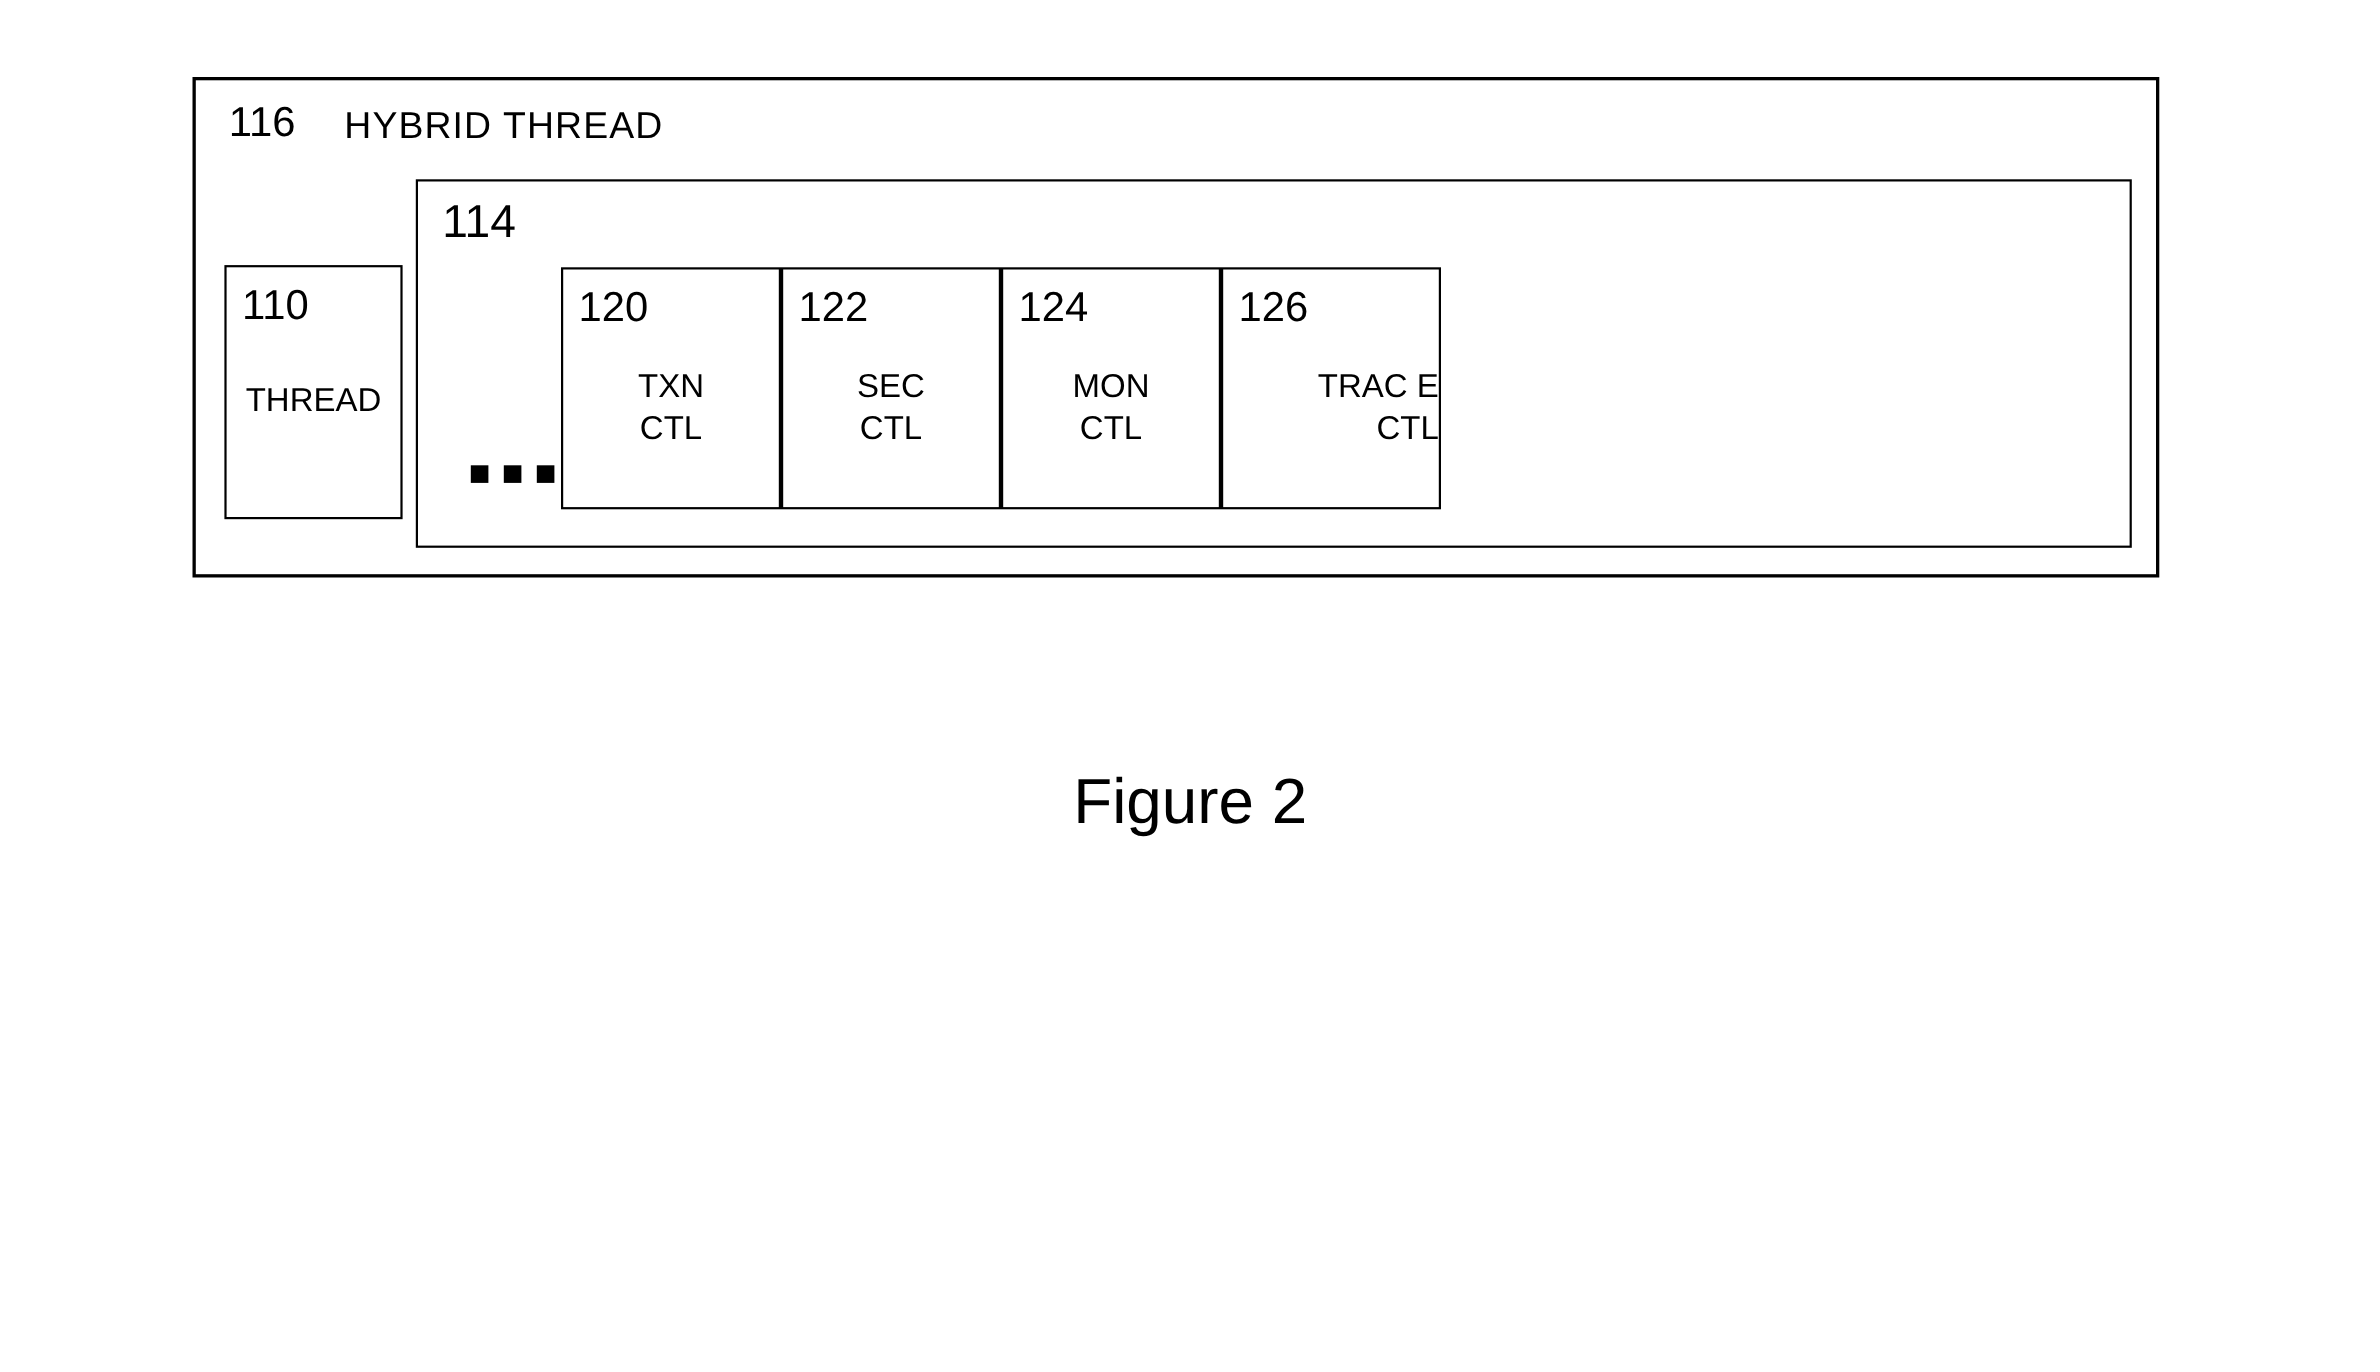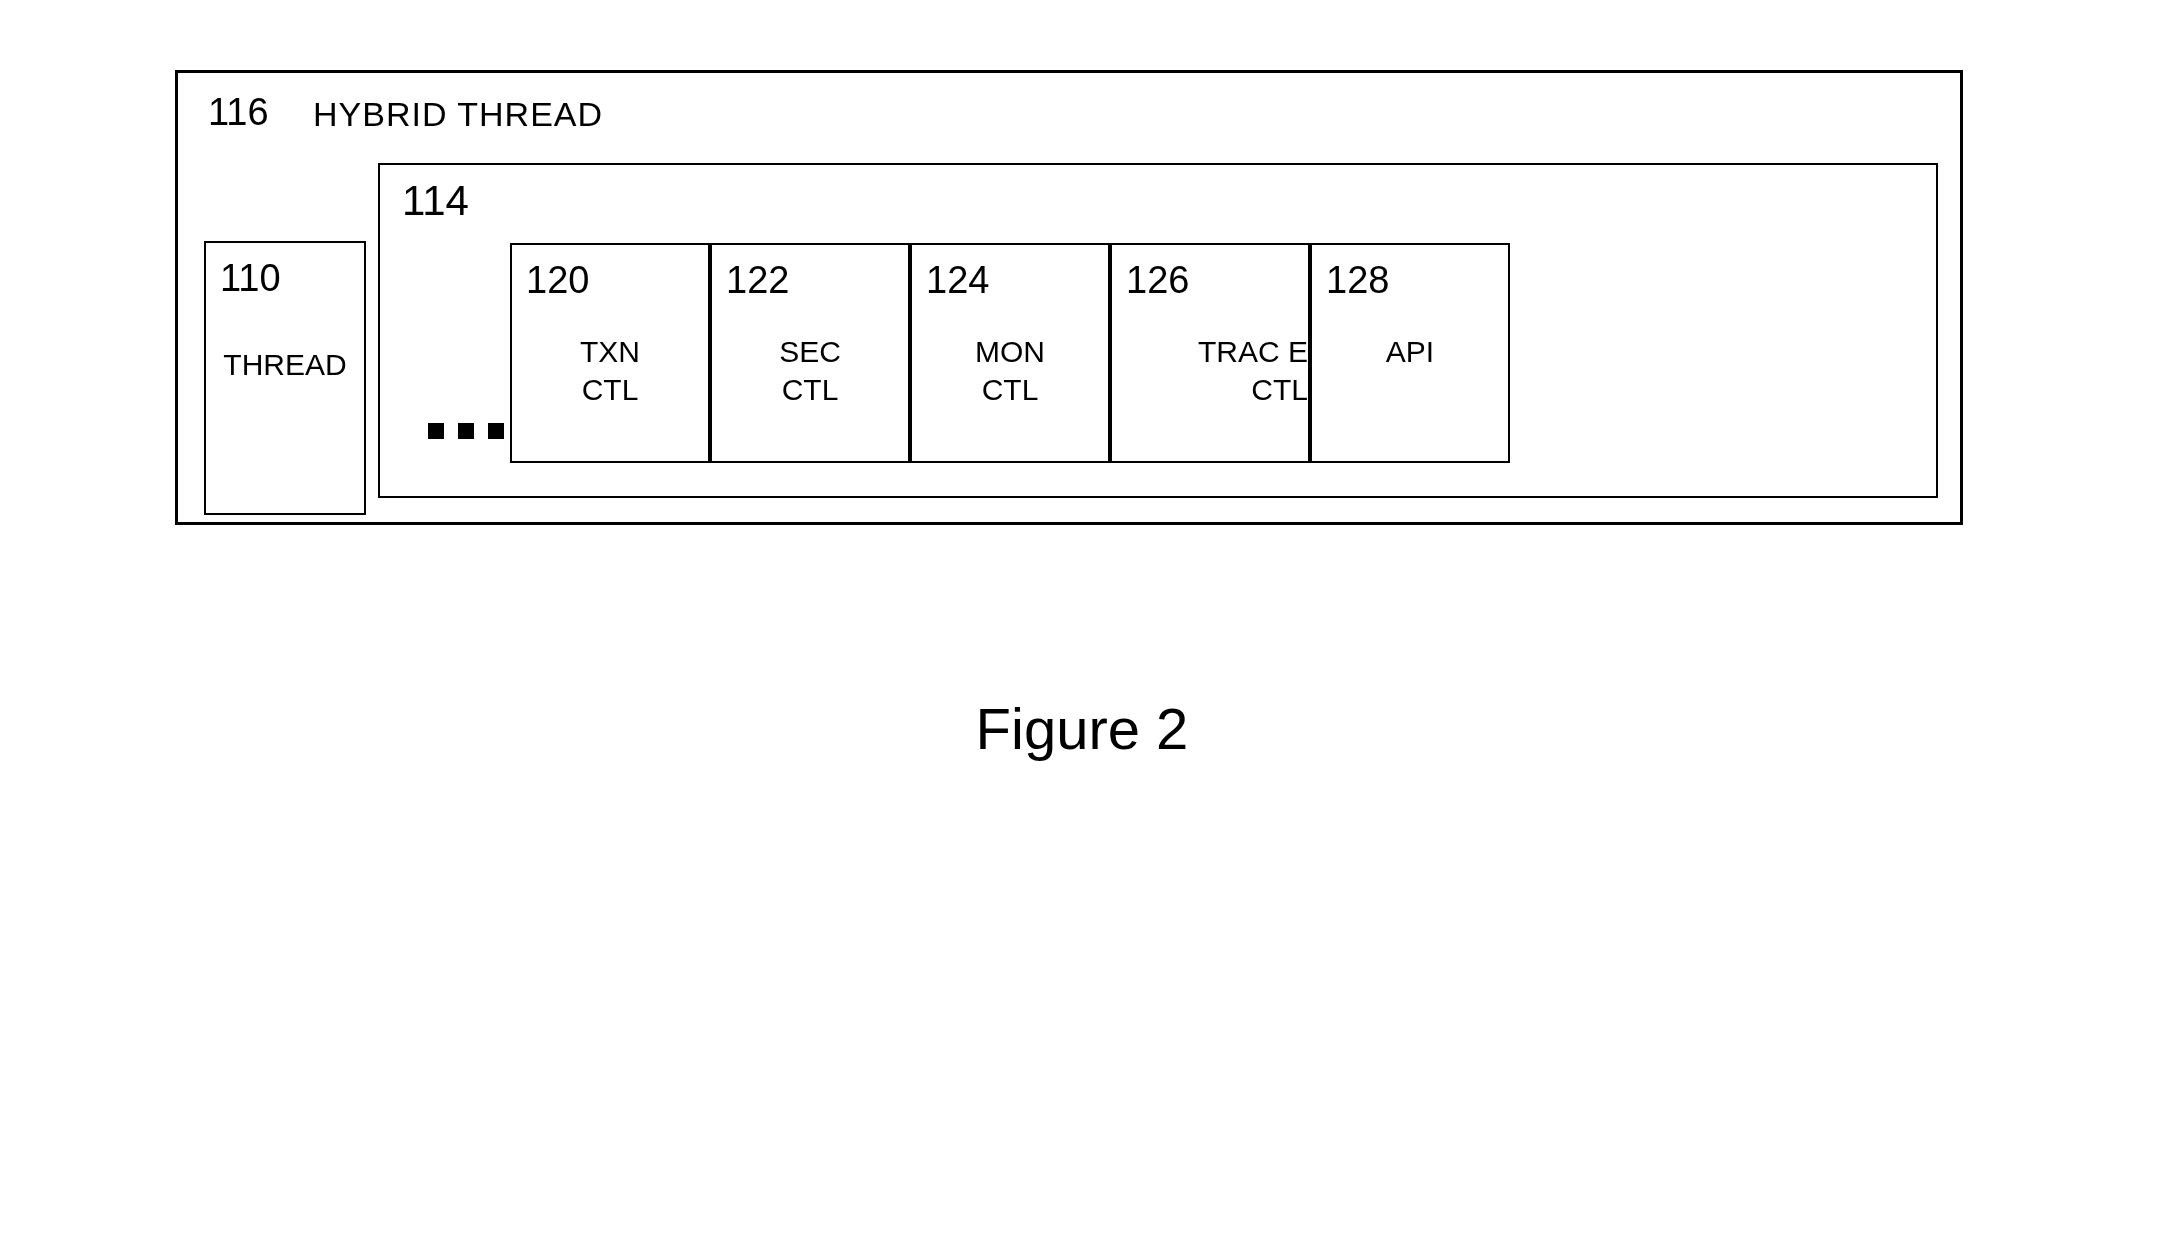--- a/index.html
+++ b/index.html
@@ -151,24 +151,20 @@
       </div>
       <div class="module" style="left:530px">
         <div class="mref">124</div>
         <div class="mlabel">MON
 CTL</div>
       </div>
       <div class="module" style="left:730px">
         <div class="mref">126</div>
         <div class="mlabel">TRAC E
 CTL</div>
-      </div>
-      <div class="module" style="left:930px">
-        <div class="mref">128</div>
-        <div class="mlabel">API</div>
       </div>
     </div>
   </div>
 </div>
 
 <style>
   .container-114 { width: 1445px; }
   .modules-wrap .module:nth-child(1){ left:130px; }
   .modules-wrap .module:nth-child(2){ left:338px; }
   .modules-wrap .module:nth-child(3){ left:546px; }
@@ -259,21 +255,21 @@
   .modules-wrap .module:nth-child(2){ left:405px; }
   .modules-wrap .module:nth-child(3){ left:655px; }
   .modules-wrap .module:nth-child(4){ left:905px; }
   .modules-wrap .module:nth-child(5){ left:1155px; }
   
 </style>
 
 <style>
   .outer { left: 175px; top: 70px; width: 1788px; height: 455px; }
   .container-114 { left: 200px; top: 90px; width: 1560px; height: 335px; }
-  .thread-box { left: 26px; top: 168px; width: 162px; height: 274px; }
+  .thread-box { left: 26px; top: 168px; width: 162px; height: 231px; }
   .modules-wrap .module { width: 200px; height: 220px; top: 78px; }
   .modules-wrap .module:nth-child(1){ left:160px; }
   .modules-wrap .module:nth-child(2){ left:420px; }
   .modules-wrap .module:nth-child(3){ left:680px; }
   .modules-wrap .module:nth-child(4){ left:940px; }
   .modules-wrap .module:nth-child(5){ left:1200px; }
   .dots { left: 48px; top: 258px; }
 </style>
 
 <div class="figure-caption">Figure 2</div>

